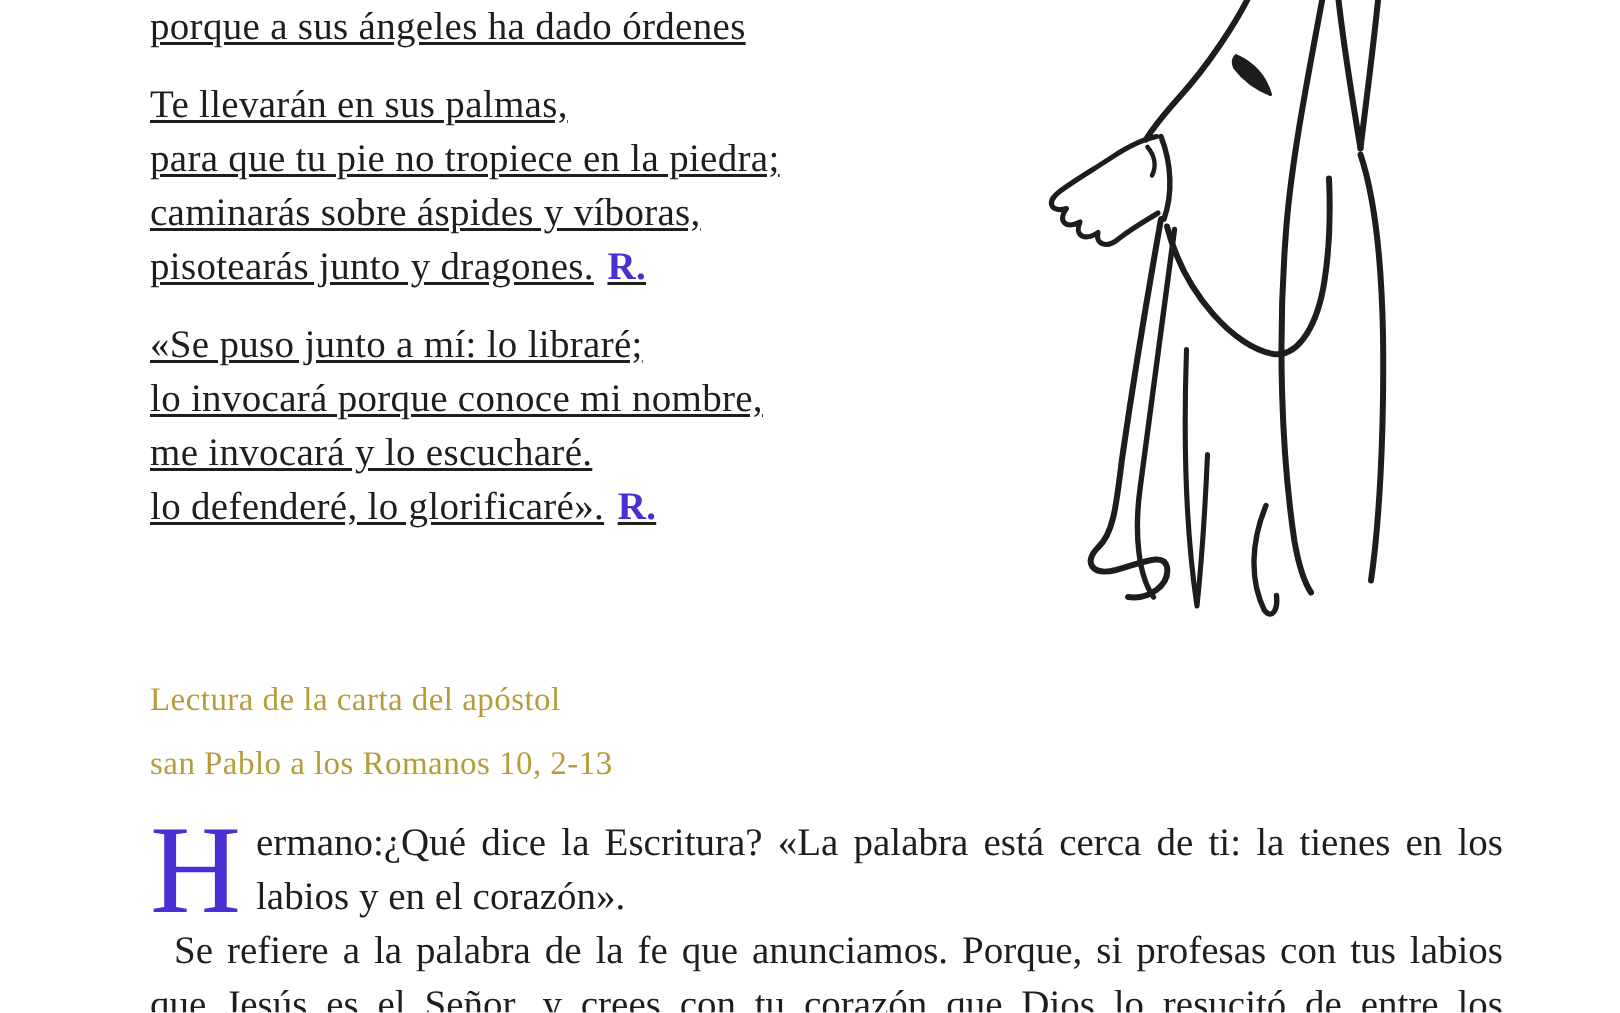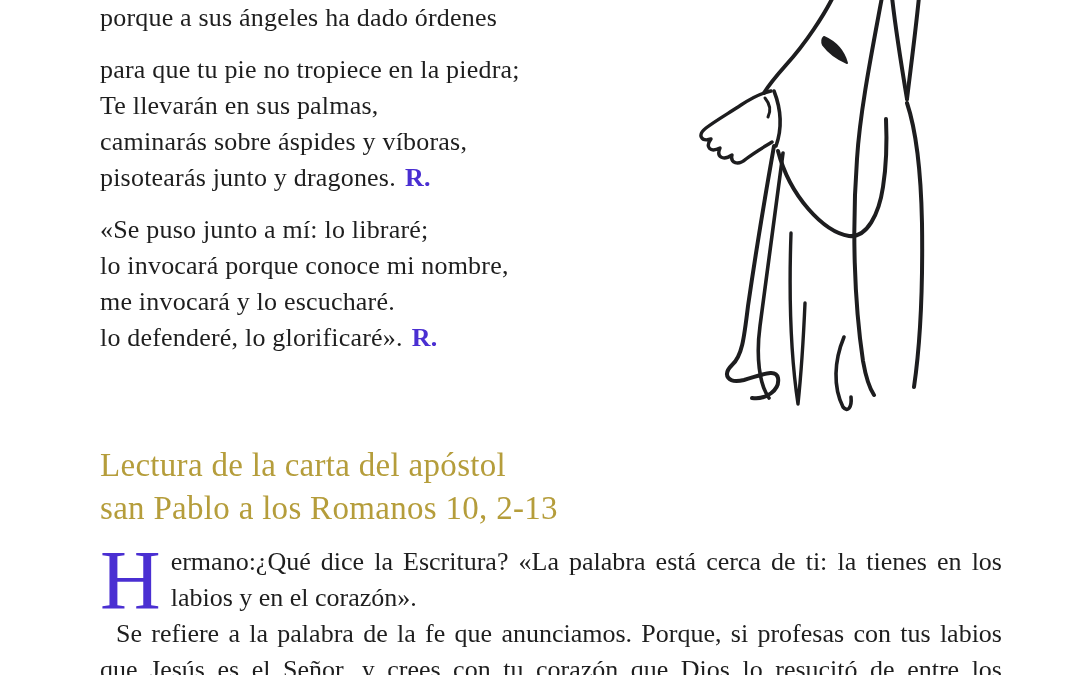--- a/index.html
+++ b/index.html
@@ -13,41 +13,41 @@
     color: #1e1e1e;
   }
 
   
   .psalm {
     position: absolute;
     left: 100px;
     top: 0px;
     width: 480px;
   }
-  .stanza { margin: 0 0 16px 0; }
+  .stanza { margin: 0 0 16px 0; text-decoration: underline; }
   .stanza.s3 { margin-top: 6px; }
   .pline {
     font-size: 26px;
     line-height: 36px;
     letter-spacing: 0.2px;
     white-space: nowrap;
   }
   .resp {
     color: #4A2FD2;
     font-weight: bold;
     margin-left: 0.35em;
   }
 
   
   .reading-title {
     position: absolute;
     left: 100px;
     top: 444px;
     margin: 0;
-    font-size: 33px;
+    font-size: 22px;
     line-height: 43px;
     font-weight: normal;
     color: #B59D3B;
     letter-spacing: 0.3px;
   }
 
   
   .reading-body {
     position: absolute;
     left: 100px;
@@ -82,22 +82,22 @@
 
 <div class="page">
 
   <div class="psalm">
 
     <div class="stanza s1">
       <div class="pline"><span>porque a sus ángeles ha dado órdenes</span></div>
     </div>
 
     <div class="stanza s2">
+      <div class="pline"><span>Te llevarán en sus palmas,</span></div>
       <div class="pline"><span>para que tu pie no tropiece en la piedra;</span></div>
-      <div class="pline"><span>Te llevarán en sus palmas,</span></div>
       <div class="pline"><span>caminarás sobre áspides y víboras,</span></div>
       <div class="pline"><span>pisotearás junto y dragones.</span><span class="resp">R.</span></div>
     </div>
 
     <div class="stanza s3">
       <div class="pline"><span>«Se puso junto a mí: lo libraré;</span></div>
       <div class="pline"><span>lo invocará porque conoce mi nombre,</span></div>
       <div class="pline"><span>me invocará y lo escucharé.</span></div>
       <div class="pline"><span>lo defenderé, lo glorificaré».</span><span class="resp">R.</span></div>
     </div>

